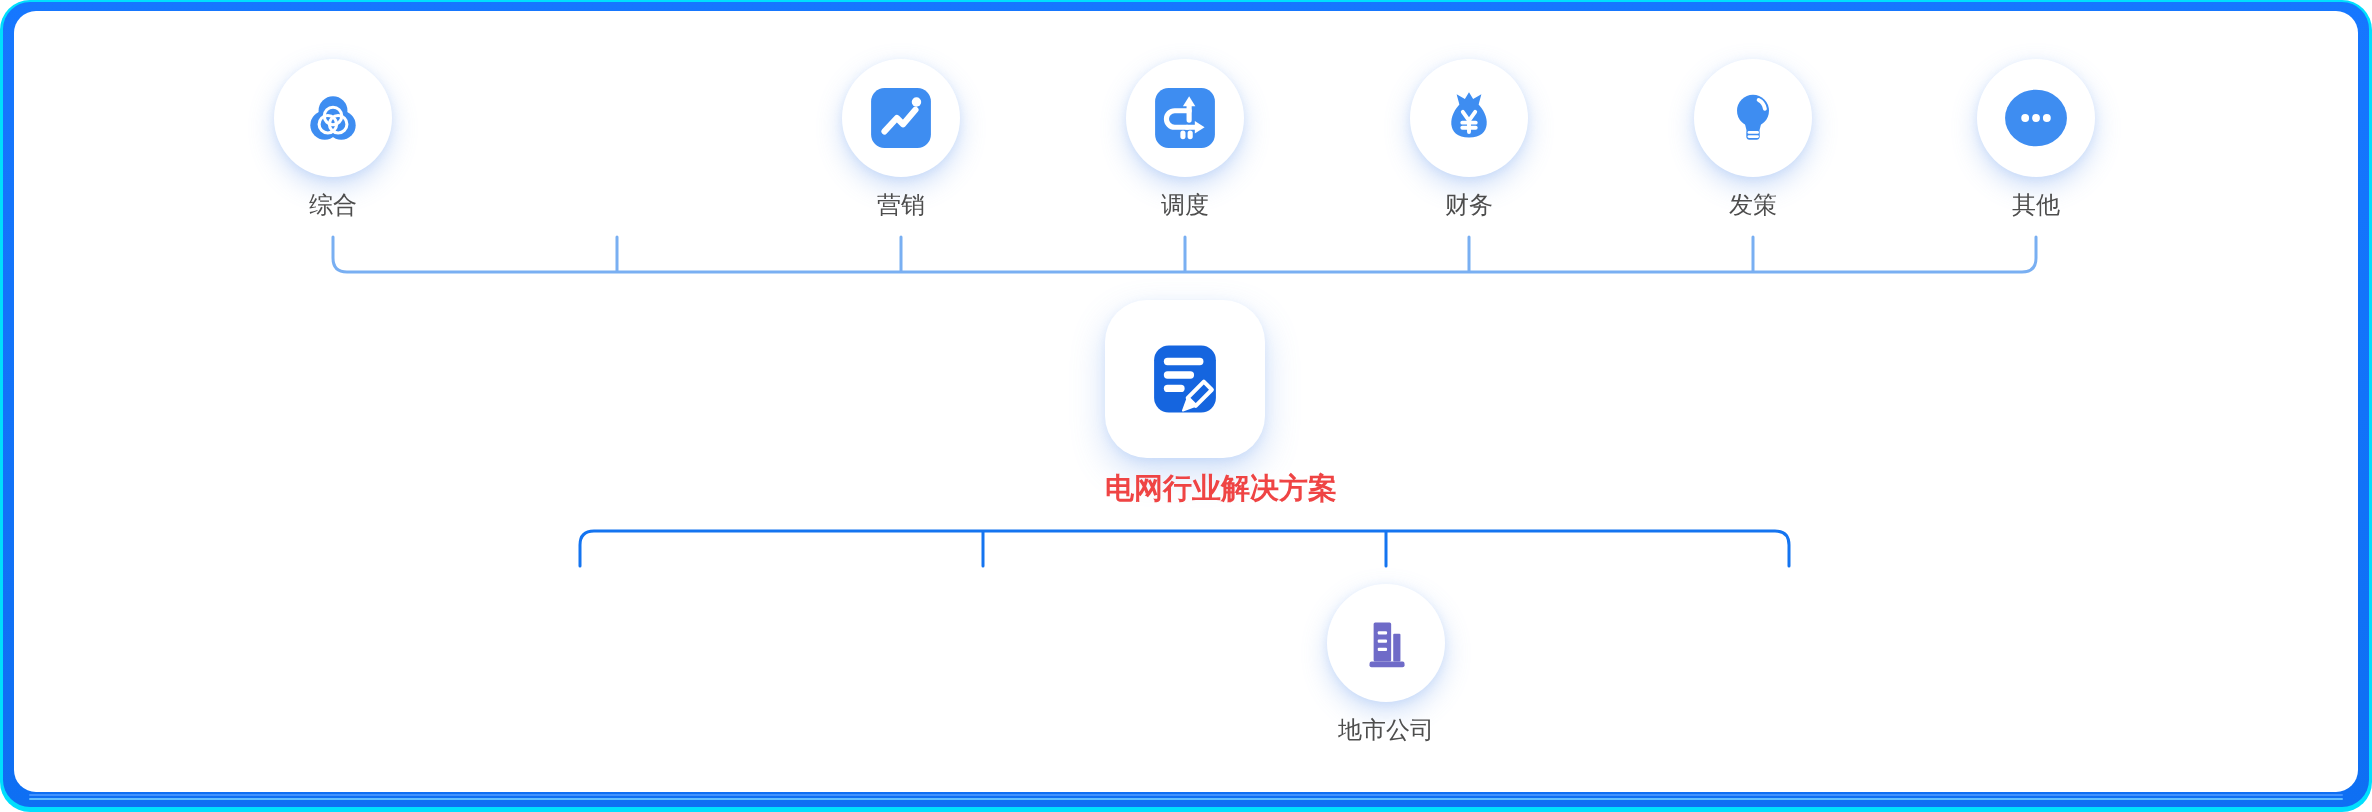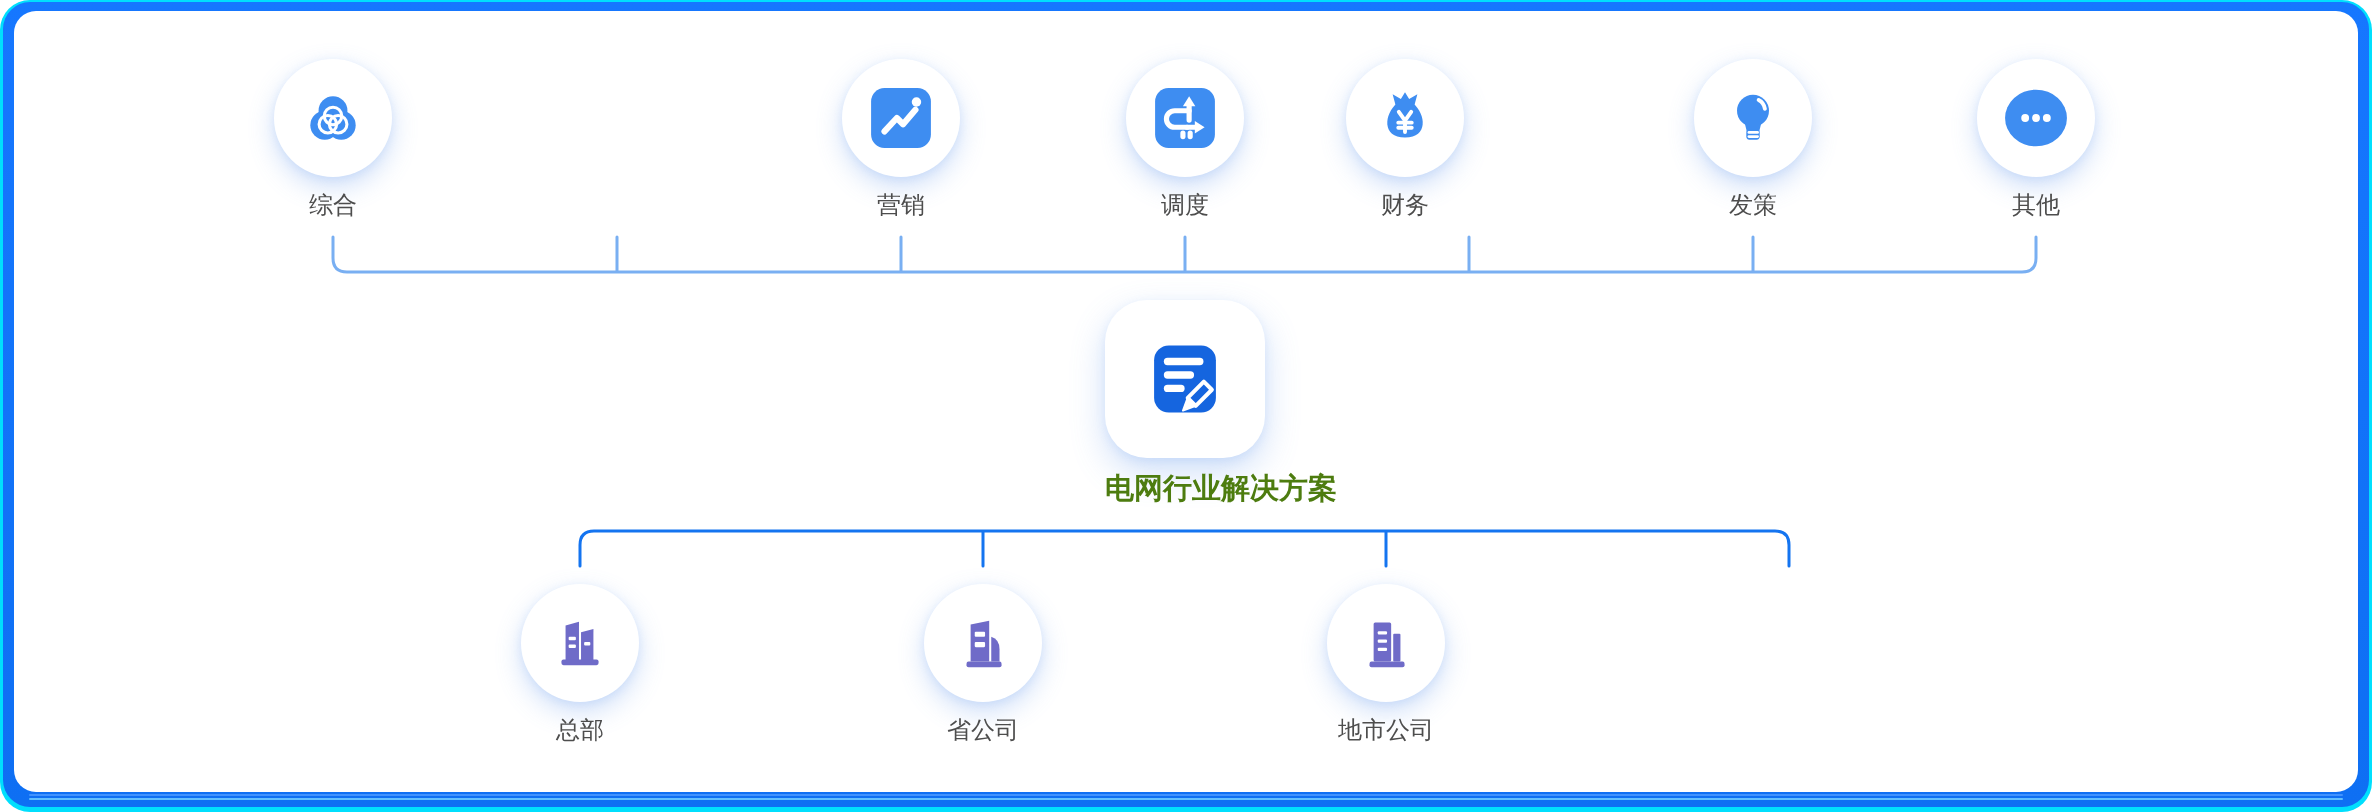--- a/index.html
+++ b/index.html
@@ -19,21 +19,21 @@
   .bracket-svg{position:absolute;left:0;top:0;pointer-events:none;}
 
   .node{position:absolute;text-align:center;}
   .bubble{width:118px;height:118px;margin:0 auto;border-radius:50%;background:#fff;
           display:flex;align-items:center;justify-content:center;
           box-shadow:0 10px 26px rgba(96,150,235,.30),0 2px 8px rgba(120,170,240,.16);}
   .squircle{width:160px;height:158px;margin:0 auto;border-radius:42px;background:#fff;
           display:flex;align-items:center;justify-content:center;
           box-shadow:0 14px 34px rgba(96,150,235,.30),0 3px 10px rgba(120,170,240,.16);}
   .node-label{margin-top:14px;font-size:24px;line-height:28px;color:#4d4d4d;white-space:nowrap;}
-  .center-label{margin-top:13px;font-size:29px;line-height:34px;font-weight:600;color:#4d7c0f;white-space:nowrap;}
+  .center-label{margin-top:13px;font-size:29px;line-height:34px;font-weight:600;color:#ef4444;white-space:nowrap;}
   .glyph{display:block;}
 </style>
 </head>
 <body>
 
 <div class="stage">
   <div class="frame-cyan"></div>
   <div class="frame-blue"></div>
   <div class="card"></div>
 
@@ -88,21 +88,21 @@
           <path d="M30 46.5 v3.5"></path>
             <path d="M37 46.5 v3.5"></path>
         </g>
         <polygon points="36,11 30,20.5 42,20.5" fill="#fff"></polygon>
         <polygon points="51,41 41.5,35 41.5,47" fill="#fff"></polygon>
       </svg>
     </div>
     <div class="node-label">调度</div>
   </div>
 
-  <div class="node" style="left:1346px;top:59px;width:118px">
+  <div class="node" style="left:1410px;top:59px;width:118px">
     <div class="bubble">
       <svg class="glyph" width="66" height="66" viewBox="0 0 64 64">
         <path d="M23 20 L20 9 L28 13.5 L32 7 L36 13.5 L44 9 L41 20 Z" fill="#3E8DF1"></path>
         <path d="M24 18 C12 28 9 51 32 51 C55 51 52 28 40 18 Z" fill="#3E8DF1"></path>
         <g stroke="#fff" stroke-width="3.8" fill="none" stroke-linecap="round">
           <path d="M26 26 L32 34.5 L38 26"></path>
           <path d="M32 34.5 V45.5"></path>
           <path d="M25.5 36.5 H38.5"></path>
           <path d="M25.5 41.5 H38.5"></path>
         </g>
@@ -148,54 +148,21 @@
           <line x1="19" y1="29" x2="36" y2="29"></line>
           <line x1="19" y1="39" x2="29" y2="39"></line>
         </g>
         <path d="M34 46 L46 34 L52 40 L40 52 Z" fill="#1565DF" stroke="#fff" stroke-width="3" stroke-linejoin="round"></path>
         <path d="M34 46 L40 52 L30.5 55.5 Z" fill="#fff" stroke="#fff" stroke-width="1.5" stroke-linejoin="round"></path>
       </svg>
     </div>
     <div class="center-label">电网行业解决方案</div>
   </div>
 
-  <div class="node" style="left:521px;top:584px;width:118px">
-    <div class="bubble">
-      <svg class="glyph" width="66" height="66" viewBox="0 0 64 64">
-        <g fill="#6F6BC8">
-          <path d="M18 15 L31 11.5 V48.5 H18 Z"></path>
-          <path d="M33 21.5 L45 18.5 V48.5 H33 Z"></path>
-          <rect x="14" y="48" width="36" height="5.5" rx="2"></rect>
-        </g>
-        <g fill="#fff">
-          <rect x="21" y="26" width="7" height="3.4" rx="1"></rect>
-          <rect x="21" y="33.5" width="7" height="3.4" rx="1"></rect>
-          <rect x="36" y="31" width="6" height="3.4" rx="1"></rect>
-        </g>
-      </svg>
-    </div>
-    <div class="node-label">总部</div>
-  </div>
 
-  <div class="node" style="left:924px;top:584px;width:118px">
-    <div class="bubble">
-      <svg class="glyph" width="66" height="66" viewBox="0 0 64 64">
-        <g fill="#6F6BC8">
-          <path d="M20 14 L38 10.5 V50 H20 Z"></path>
-          <path d="M40 26 q8 2.5 8 12 V50 h-8 Z"></path>
-          <rect x="16" y="50" width="34" height="5.5" rx="2"></rect>
-        </g>
-        <g fill="#fff">
-          <rect x="24" y="21" width="10" height="5" rx="1"></rect>
-          <rect x="24" y="31" width="10" height="5" rx="1"></rect>
-        </g>
-      </svg>
-    </div>
-    <div class="node-label">省公司</div>
-  </div>
 
   <div class="node" style="left:1327px;top:584px;width:118px">
     <div class="bubble">
       <svg class="glyph" width="66" height="66" viewBox="0 0 64 64">
         <g fill="#6F6BC8">
           <rect x="20" y="12" width="17" height="38" rx="1.5"></rect>
           <rect x="39" y="23" width="7" height="27" rx="1"></rect>
           <rect x="16" y="50" width="34" height="5.5" rx="2"></rect>
         </g>
         <g fill="#fff">

